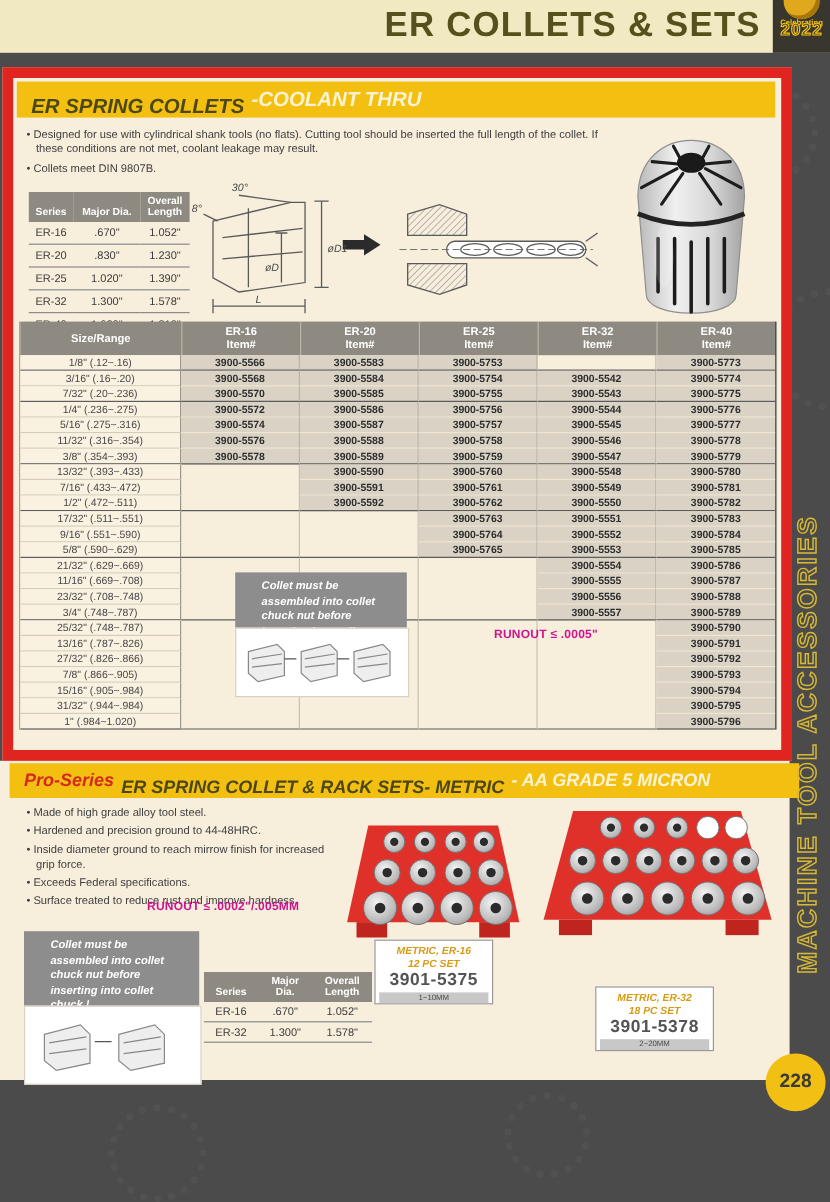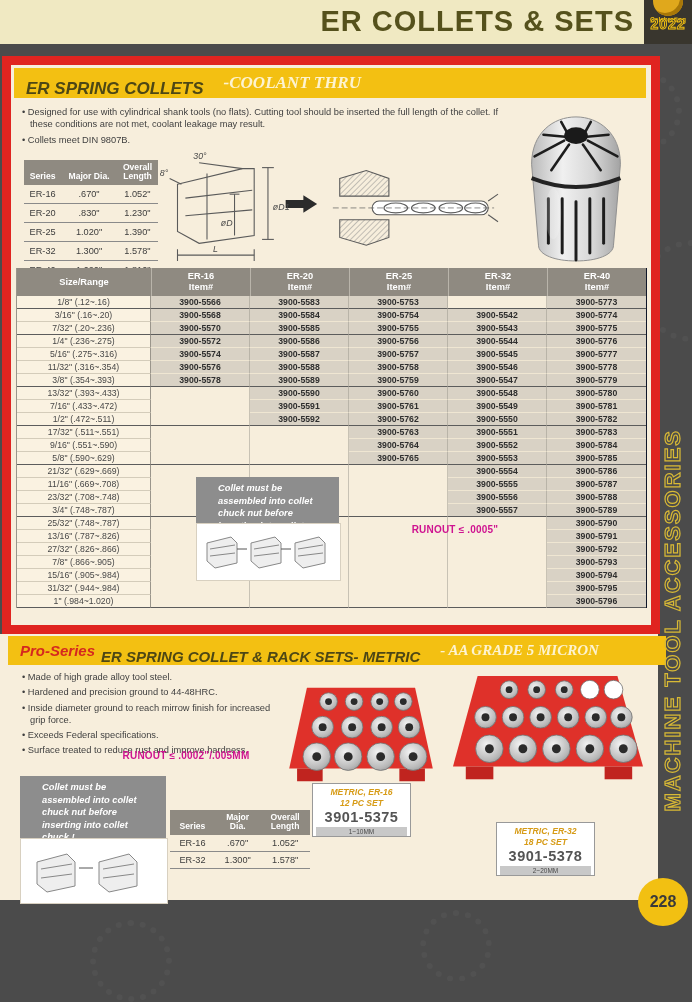--- a/index.html
+++ b/index.html
@@ -20,21 +20,21 @@
 
   
   .redbox{left:2px;top:56px;width:658px;height:578px;border:9px solid #e02420;background:#f7eedc;box-sizing:border-box;}
   .section2-bg{left:0;top:634px;width:658px;height:266px;background:#f7eedc;}
 
   
   .banner{background:#f3c012;display:flex;align-items:center;padding-left:12px;font-style:italic;font-weight:bold;white-space:nowrap;}
   .banner1{left:14px;top:68px;width:620px;height:30px;font-size:17px;}
   .banner2{left:8px;top:636px;width:646px;height:29px;font-size:15px;}
   .t-olive{color:#4d4715;margin-top:12px;}
-  .t-pale{color:#fdf3d0;margin-left:20px;font-family:Liberation Serif, serif;}
+  .t-pale{color:#fdf3d0;margin-left:6px;}
   .t-red{color:#d5281f;margin-right:6px;}
 
   
   ul.bullets{margin:0;padding:0;list-style:none;}
   ul.bullets li{font-size:9.3px;color:#3f3f3f;line-height:1.32;margin-bottom:3px;padding-left:10px;text-indent:-8px;}
   ul.bullets li::before{content:"• ";}
   .bullets1{left:20px;top:106px;width:492px;}
   .bullets2{left:20px;top:671px;width:258px;}
 
   

